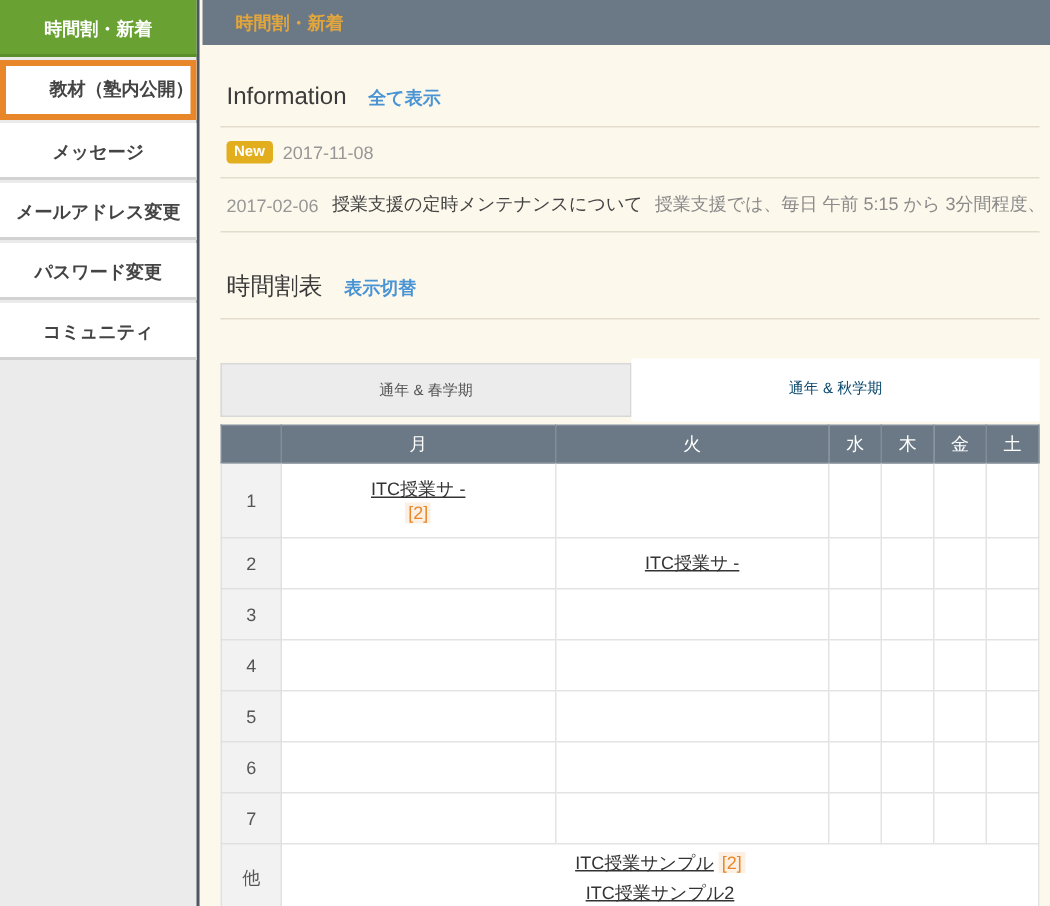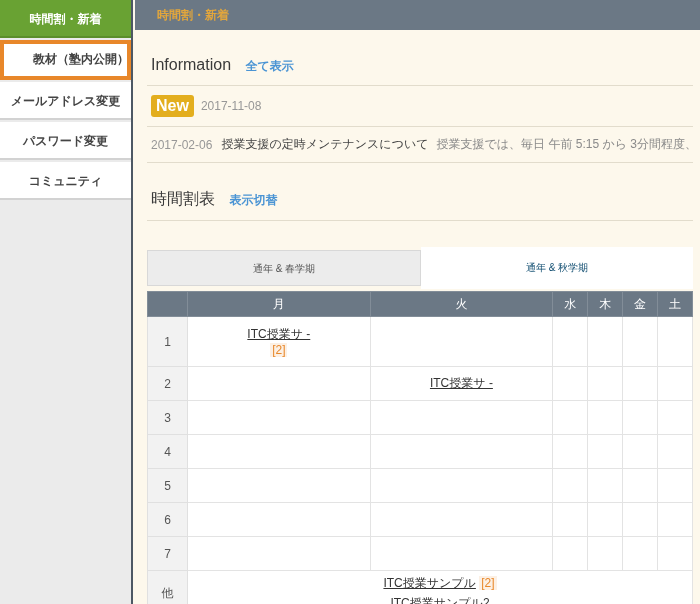--- a/index.html
+++ b/index.html
@@ -52,21 +52,21 @@
   
   .news-row {
     display: flex; align-items: center;
     padding: 9px 0 9px 4px;
     border-bottom: 1px solid #e2dccc;
     font-size: 12px;
     white-space: nowrap; overflow: hidden;
   }
   .new-badge {
     background: #e3ae1e; color: #fff;
-    font-size: 16px; font-weight: bold;
+    font-size: 10px; font-weight: bold;
     padding: 2px 5px; border-radius: 3px;
     margin-right: 7px; flex: 0 0 auto;
   }
   .news-date { color: #979797; margin-right: 9px; flex: 0 0 auto; }
   .news-title { color: #444; cursor: pointer; }
   .news-preview { color: #8a8a8a; margin-left: 8px; }
   
   .tt-section { margin-top: 26px; }
   
   .tabs { display: flex; margin-top: 26px; align-items: flex-end; }
@@ -116,20 +116,21 @@
   }
   td.other-cell { text-align: left; padding: 7px 12px; line-height: 1.7; }
   td.other-cell .line { display: block; white-space: nowrap; }
 </style>
 </head>
 <body>
 
 <div class="sidebar">
   <div class="side-item active">時間割・新着</div>
   <div class="side-item annotated">教材（塾内公開）</div>
+  <div class="side-item">メッセージ</div>
   <div class="side-item">メールアドレス変更</div>
   <div class="side-item">パスワード変更</div>
   <div class="side-item">コミュニティ</div>
 </div>
 
 <div class="main">
   <div class="header-bar">
     <span>時間割・新着</span>
   </div>
 

